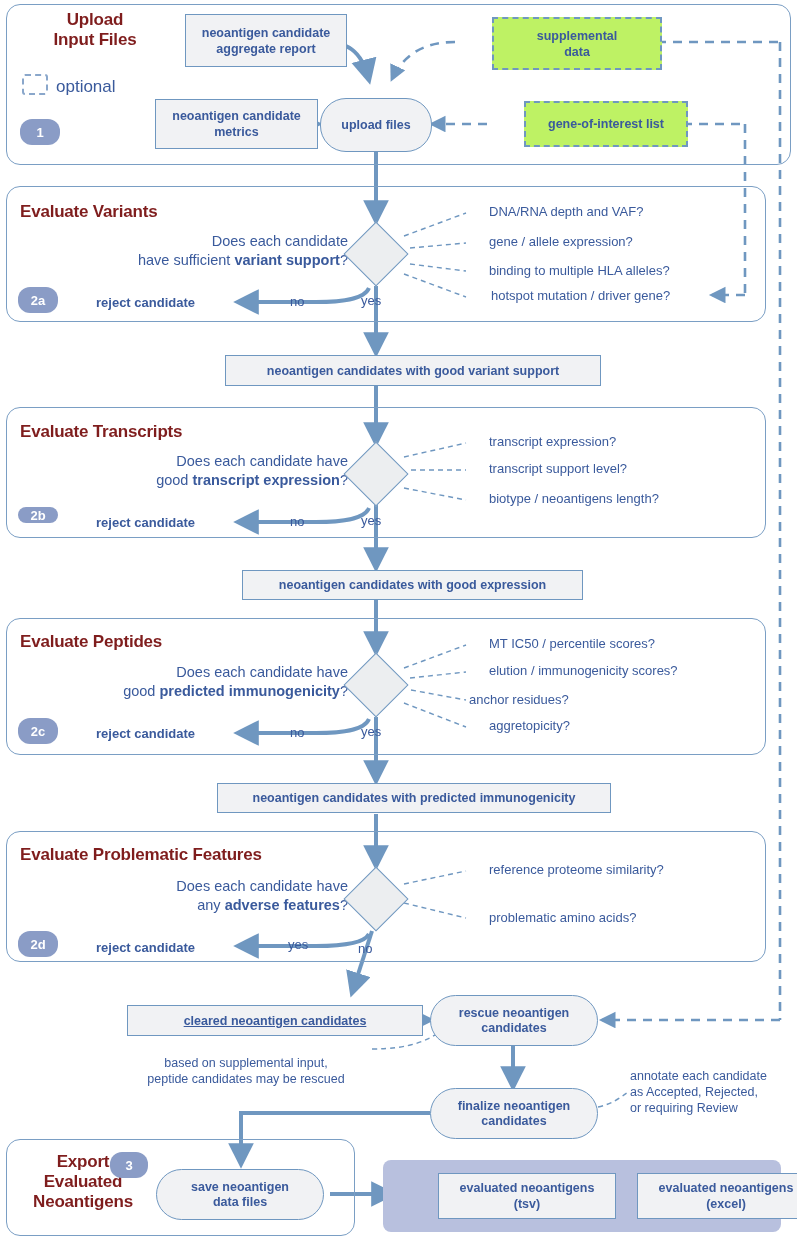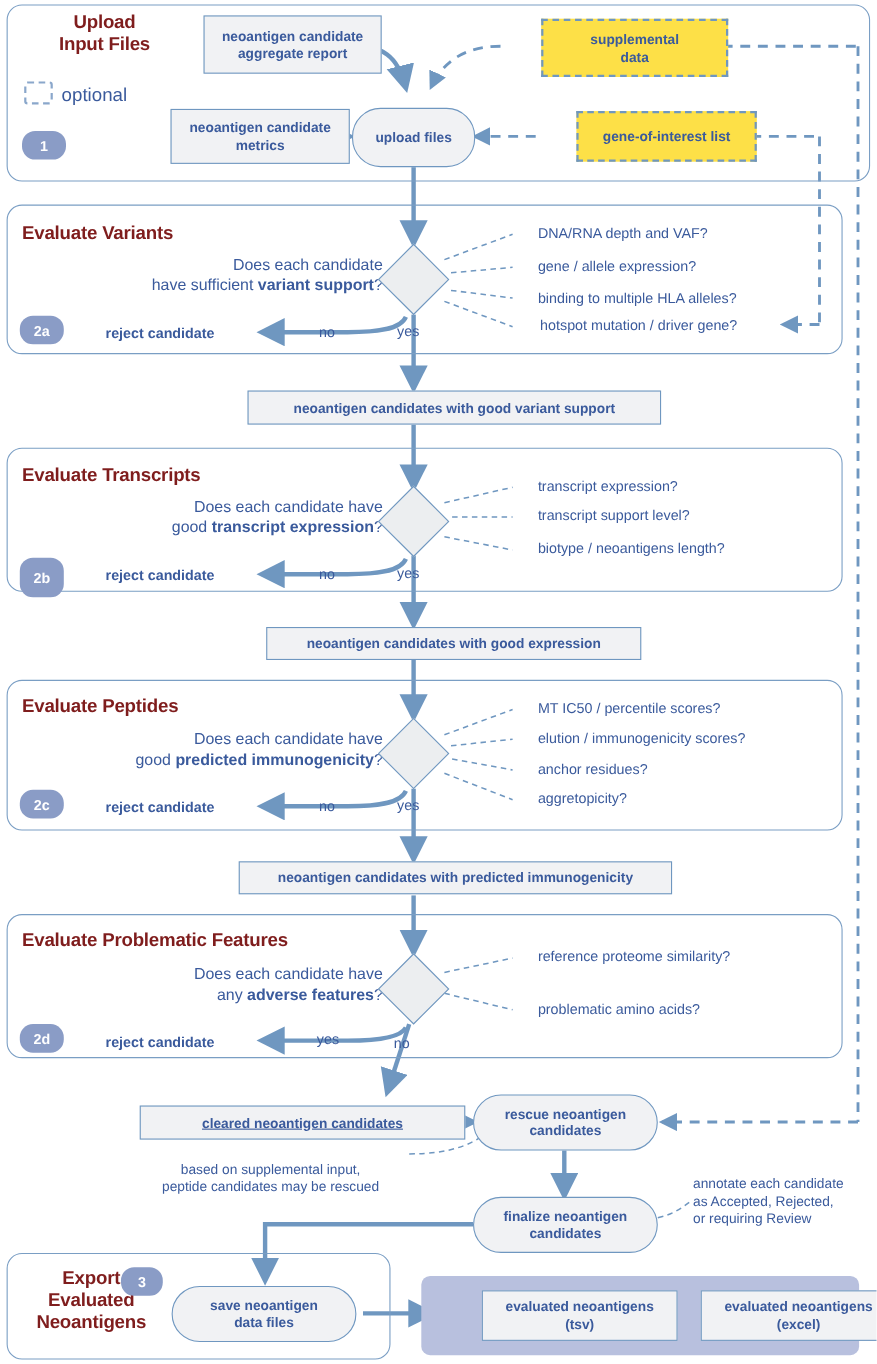--- a/index.html
+++ b/index.html
@@ -64,21 +64,21 @@
     line-height:16px;
     display:flex;
     align-items:center;
     justify-content:center;
     text-align:center;
     padding:2px 6px;
     margin-left:37px;
   }
   .fbox.dashed{
     border:2px dashed #6f97c0;
-    background:#fde047;
+    background:#bef264;
   }
   .fbox.plain{
     font-size:12.5px;
   }
   
   .proc{
     position:absolute;
     box-sizing:border-box;
     border:1.6px solid #6f97c0;
     background:#f1f2f4;
@@ -298,21 +298,21 @@
   <div class="elabel" style="left:290px; top:294px;">no</div>
   <div class="elabel" style="left:361px; top:293px;">yes</div>
   <div class="reject" style="left:96px; top:295px;">reject candidate</div>
 
   <div class="fbox plain" style="left:188px; top:355px; width:376px; height:31px;">neoantigen candidates with good variant support</div>
 
   <div class="panel" style="left:6px; top:407px; width:760px; height:131px;"></div>
 
   <div class="stage-title" style="left:20px; top:422px;">Evaluate Transcripts</div>
 
-  <div class="badge" style="left:18px; top:507px; width:40px; height:36px;">2b</div>
+  <div class="badge" style="left:18px; top:507px; width:40px; height:16px;">2b</div>
 
   <div class="question" style="left:108px; top:452px; width:240px;"><span style="white-space:pre-line">Does each candidate have
 good </span><b>transcript expression</b><span>?</span></div>
 
   <div class="diamond" style="left:353px; top:451px; width:46px; height:46px;"></div>
 
   <div class="criterion" style="left:470px; top:434px;">transcript expression?</div>
   <div class="criterion" style="left:470px; top:461px;">transcript support level?</div>
   <div class="criterion" style="left:470px; top:491px;">biotype / neoantigens length?</div>
 
@@ -328,21 +328,21 @@
 
   <div class="badge" style="left:18px; top:718px; width:40px; height:26px;">2c</div>
 
   <div class="question" style="left:70px; top:663px; width:278px;"><span style="white-space:pre-line">Does each candidate have
 good </span><b>predicted immunogenicity</b><span>?</span></div>
 
   <div class="diamond" style="left:353px; top:662px; width:46px; height:46px;"></div>
 
   <div class="criterion" style="left:470px; top:636px;">MT IC50 / percentile scores?</div>
   <div class="criterion" style="left:470px; top:663px;">elution / immunogenicity scores?</div>
-  <div class="criterion" style="left:470px; top:692px;">anchor residues?</div>
+  <div class="criterion" style="left:450px; top:692px;">anchor residues?</div>
   <div class="criterion" style="left:470px; top:718px;">aggretopicity?</div>
 
   <div class="elabel" style="left:290px; top:725px;">no</div>
   <div class="elabel" style="left:361px; top:724px;">yes</div>
   <div class="reject" style="left:96px; top:726px;">reject candidate</div>
 
   <div class="fbox plain" style="left:180px; top:783px; width:394px; height:30px;">neoantigen candidates with predicted immunogenicity</div>
 
   <div class="panel" style="left:6px; top:831px; width:760px; height:131px;"></div>
 

